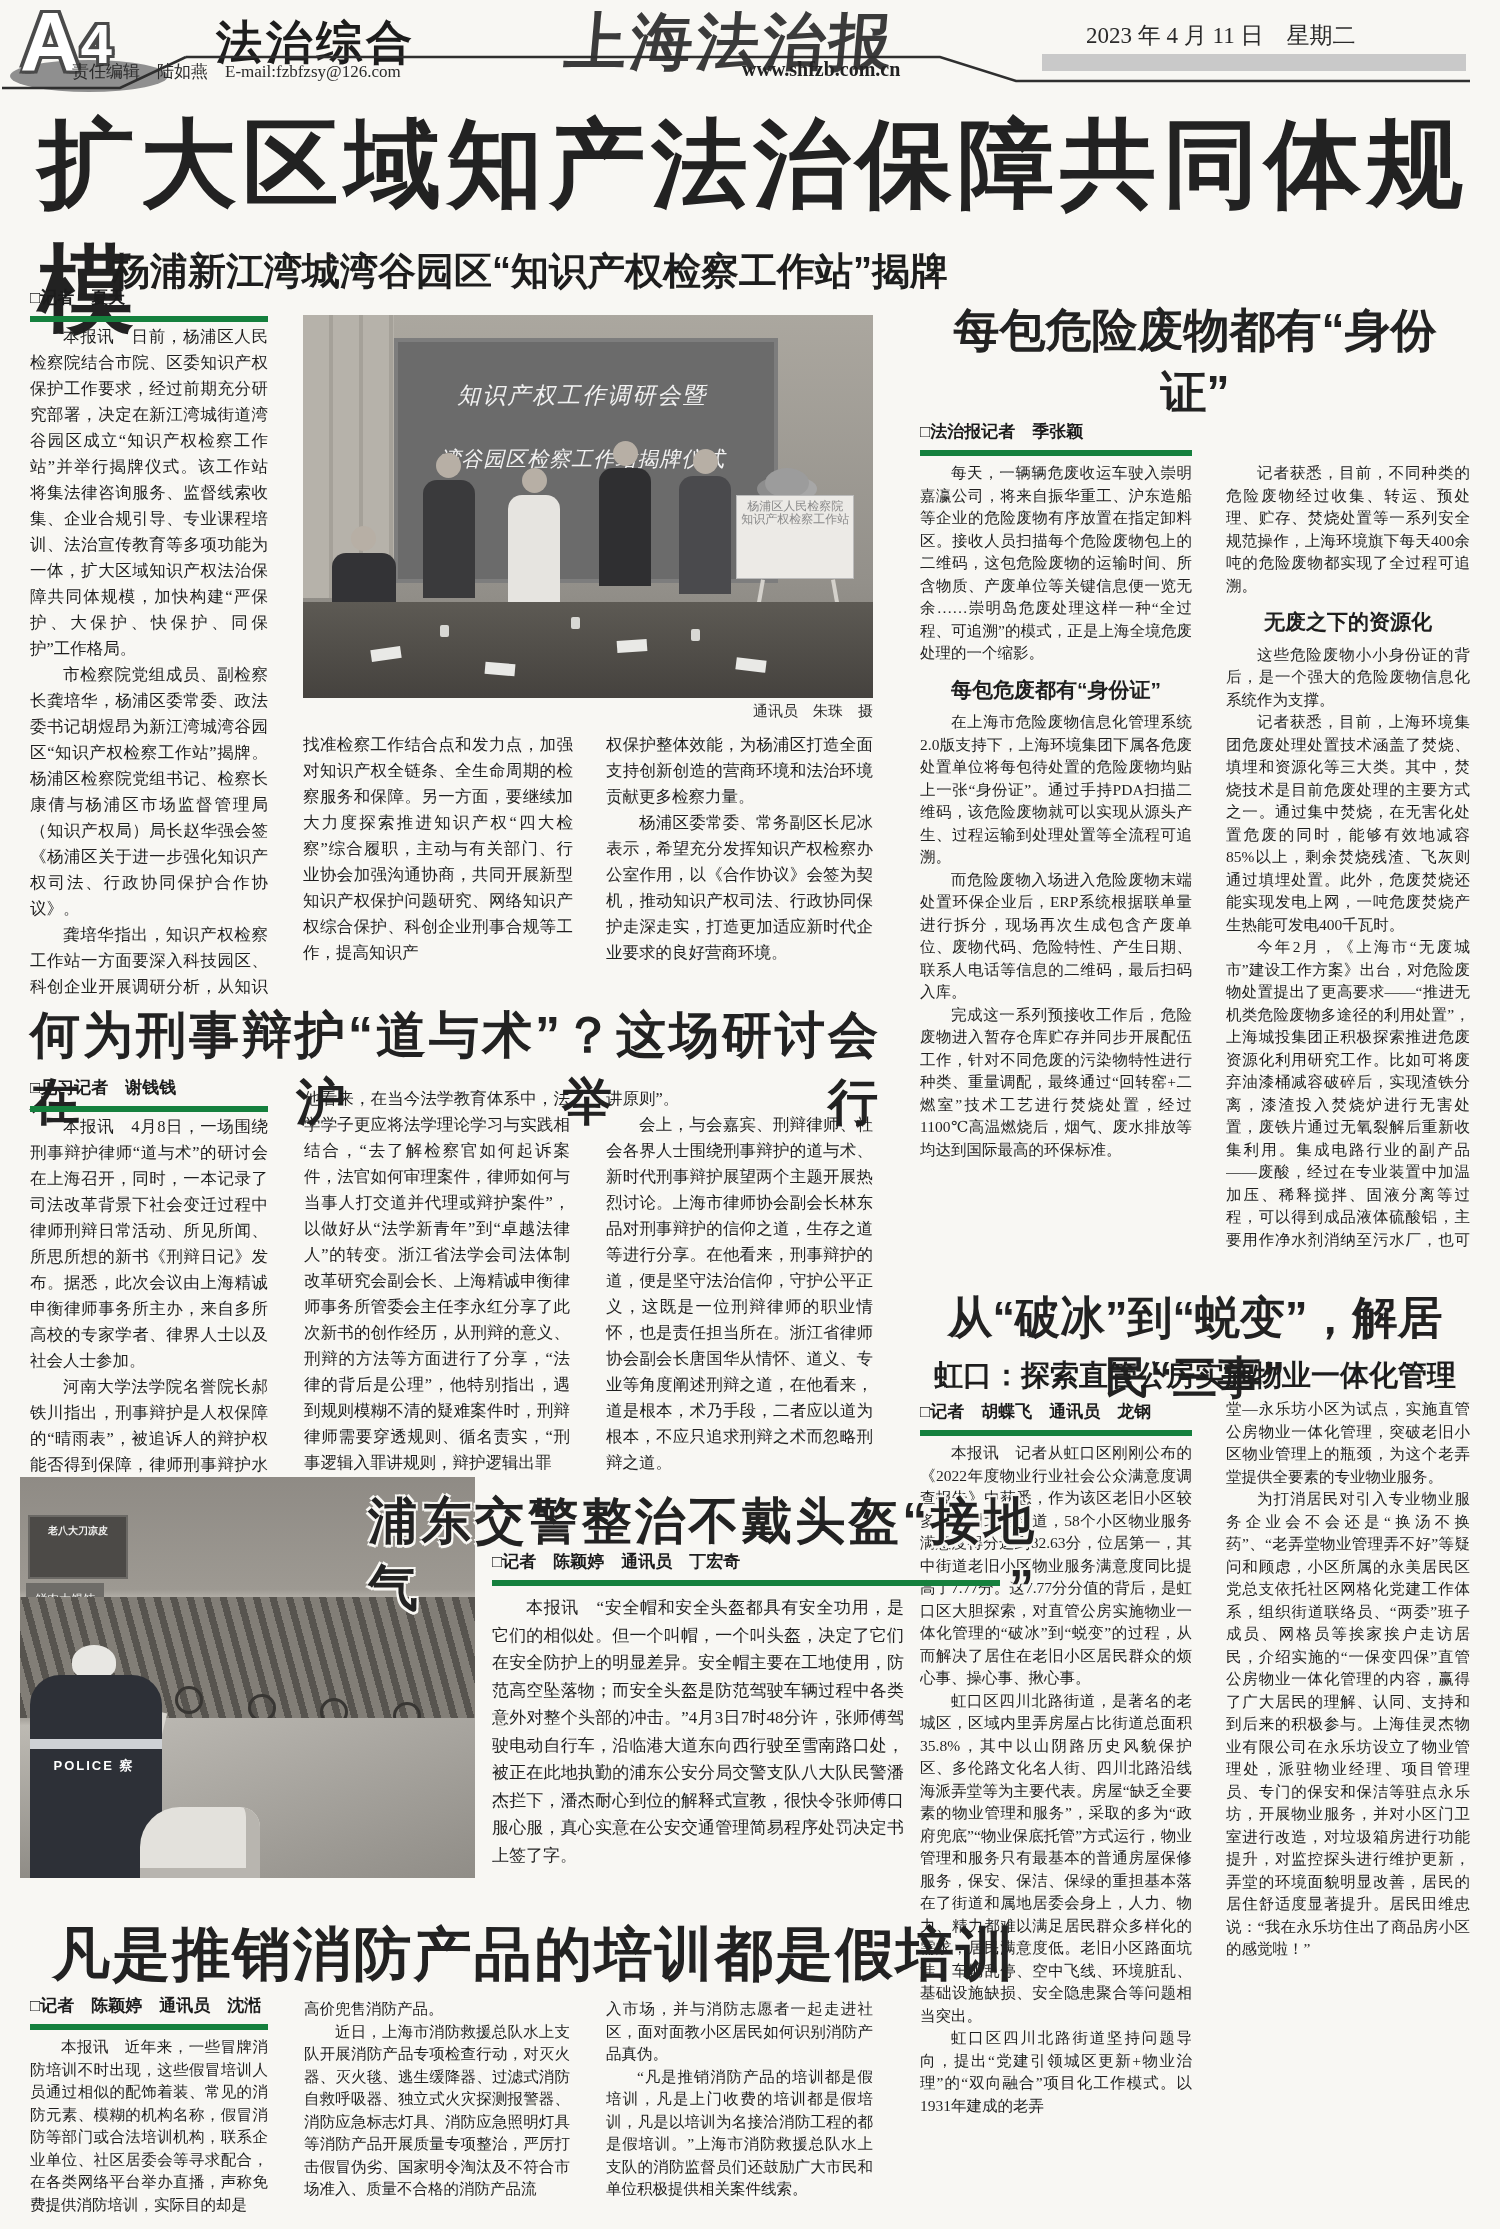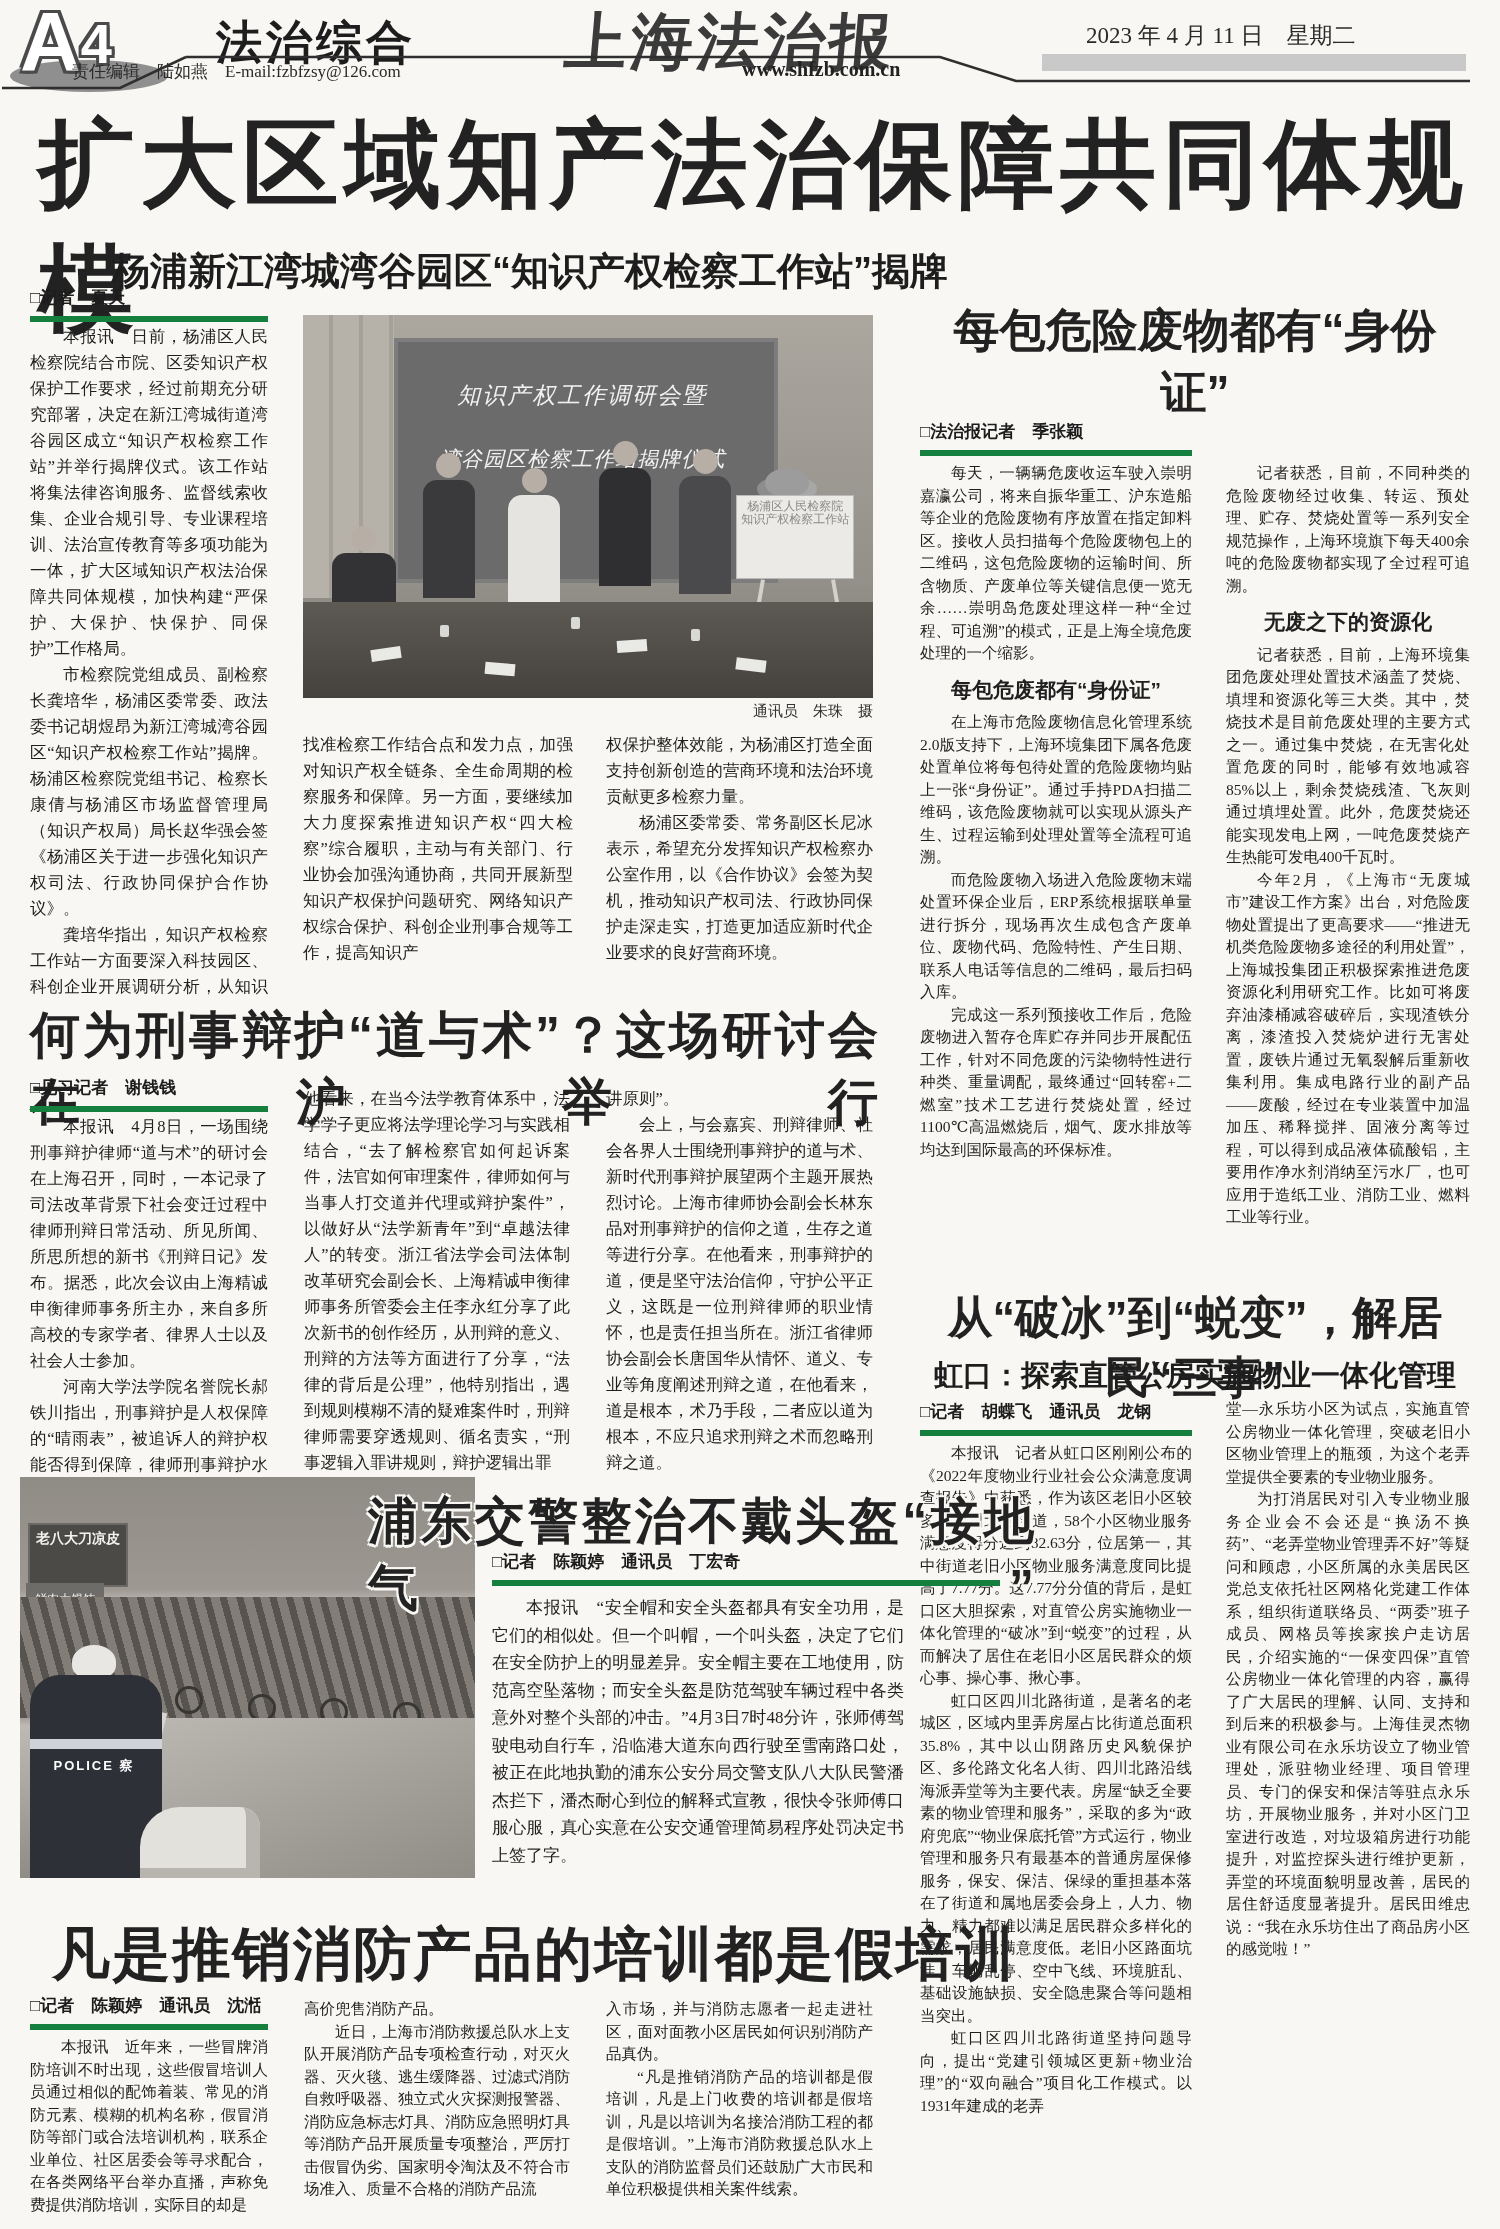--- a/index.html
+++ b/index.html
@@ -47,21 +47,21 @@
   .fig-head{width:25px;height:25px;border-radius:50%;background:#b7afa5;margin:0 auto 2px auto;}
   .fig-body{width:52px;height:118px;border-radius:14px 14px 0 0;}
   .p1-easel-board{left:76%;top:47%;width:118px;height:84px;background:#eceae6;border:1px solid #bbb;
      font-size:12px;color:#8a8a8a;text-align:center;padding-top:4px;box-sizing:border-box;line-height:13px;}
   .p1-flower{left:81%;top:40%;width:44px;height:30px;background:#9c9c9c;border-radius:50%;
      box-shadow:-12px 6px 0 -4px #8d8d8d,12px 6px 0 -4px #a7a7a7;}
   .p1-leg{width:4px;height:92px;background:#d4d1cb;}
   
   .photo2{left:20px;top:1477px;width:455px;height:401px;background:linear-gradient(180deg,#8f8b85 0%,#9d9992 28%,#b1ada6 30%,#a29e97 60%,#bdbab3 62%,#8f8c86 100%);overflow:hidden;}
   .p2-sign1{left:8px;top:38px;width:96px;height:60px;background:#4c4a47;border:2px solid #6b6965;
-     color:#f3f3f1;font-size:14px;text-align:center;line-height:28px;font-weight:bold;margin-top:8px;}
+     color:#f3f3f1;font-size:10px;text-align:center;line-height:28px;font-weight:bold;}
   .p2-sign2{left:6px;top:106px;width:78px;height:32px;background:#6e6c68;color:#f1f1ef;font-size:12px;text-align:center;line-height:32px;}
   .p2-bikes{left:0;top:30%;width:100%;height:30%;background:repeating-linear-gradient(75deg,#57544f 0 7px,#827e77 7px 16px);}
   .p2-wheel{width:22px;height:22px;border:3px solid #383633;border-radius:50%;background:transparent;}
   .p2-road{left:30%;top:60%;width:70%;height:40%;background:linear-gradient(160deg,#bab7b1,#908d87);}
   .p2-curb{left:26%;top:58%;width:8px;height:44%;background:#d8d5cf;transform:rotate(14deg);}
   .p2-helmet{left:52px;top:168px;width:44px;height:34px;background:#e8e7e3;border-radius:50% 50% 40% 40%;}
   .p2-officer{left:10px;top:198px;width:132px;height:203px;background:#2d3037;border-radius:30px 30px 0 0;}
   .p2-vest-band{left:10px;top:262px;width:132px;height:10px;background:#cfd2d6;}
   .p2-vest-text{left:10px;top:280px;width:128px;text-align:center;color:#fff;
      font-family:"Liberation Sans",sans-serif;font-weight:bold;font-size:13px;letter-spacing:2px;}
@@ -154,20 +154,21 @@
   <div class="abs col f-right" style="left:920px;top:462px;width:272px;height:786px;">
     <p>每天，一辆辆危废收运车驶入崇明嘉瀛公司，将来自振华重工、沪东造船等企业的危险废物有序放置在指定卸料区。接收人员扫描每个危险废物包上的二维码，这包危险废物的运输时间、所含物质、产废单位等关键信息便一览无余……崇明岛危废处理这样一种“全过程、可追溯”的模式，正是上海全境危废处理的一个缩影。</p>
     <p class="crosshead">每包危废都有“身份证”</p>
     <p>在上海市危险废物信息化管理系统2.0版支持下，上海环境集团下属各危废处置单位将每包待处置的危险废物均贴上一张“身份证”。通过手持PDA扫描二维码，该危险废物就可以实现从源头产生、过程运输到处理处置等全流程可追溯。</p>
     <p>而危险废物入场进入危险废物末端处置环保企业后，ERP系统根据联单量进行拆分，现场再次生成包含产废单位、废物代码、危险特性、产生日期、联系人电话等信息的二维码，最后扫码入库。</p>
     <p>完成这一系列预接收工作后，危险废物进入暂存仓库贮存并同步开展配伍工作，针对不同危废的污染物特性进行种类、重量调配，最终通过“回转窑+二燃室”技术工艺进行焚烧处置，经过1100℃高温燃烧后，烟气、废水排放等均达到国际最高的环保标准。</p>
   </div>
   <div class="abs col f-right" style="left:1226px;top:462px;width:244px;height:786px;">
     <p>记者获悉，目前，不同种类的危险废物经过收集、转运、预处理、贮存、焚烧处置等一系列安全规范操作，上海环境旗下每天400余吨的危险废物都实现了全过程可追溯。</p>
     <p class="crosshead">无废之下的资源化</p>
+    <p>这些危险废物小小身份证的背后，是一个强大的危险废物信息化系统作为支撑。</p>
     <p>记者获悉，目前，上海环境集团危废处理处置技术涵盖了焚烧、填埋和资源化等三大类。其中，焚烧技术是目前危废处理的主要方式之一。通过集中焚烧，在无害化处置危废的同时，能够有效地减容85%以上，剩余焚烧残渣、飞灰则通过填埋处置。此外，危废焚烧还能实现发电上网，一吨危废焚烧产生热能可发电400千瓦时。</p>
     <p>今年2月，《上海市“无废城市”建设工作方案》出台，对危险废物处置提出了更高要求——“推进无机类危险废物多途径的利用处置”，上海城投集团正积极探索推进危废资源化利用研究工作。比如可将废弃油漆桶减容破碎后，实现渣铁分离，漆渣投入焚烧炉进行无害处置，废铁片通过无氧裂解后重新收集利用。集成电路行业的副产品——废酸，经过在专业装置中加温加压、稀释搅拌、固液分离等过程，可以得到成品液体硫酸铝，主要用作净水剂消纳至污水厂，也可应用于造纸工业、消防工业、燃料工业等行业。</p>
   </div>
 
   <div class="abs h-just" style="left:30px;top:1002px;width:848px;font-size:50px;">何为刑事辩护“道与术”？这场研讨会在沪举行</div>
   <div class="abs byline" style="left:30px;top:1076px;width:238px;">□见习记者　谢钱钱</div>
   <div class="abs col f-lead" style="left:30px;top:1114px;width:238px;height:430px;">
     <p>本报讯　4月8日，一场围绕刑事辩护律师“道与术”的研讨会在上海召开，同时，一本记录了司法改革背景下社会变迁过程中律师刑辩日常活动、所见所闻、所思所想的新书《刑辩日记》发布。据悉，此次会议由上海精诚申衡律师事务所主办，来自多所高校的专家学者、律界人士以及社会人士参加。</p>
     <p>河南大学法学院名誉院长郝铁川指出，刑事辩护是人权保障的“晴雨表”，被追诉人的辩护权能否得到保障，律师刑事辩护水平的高低，反应了法治化水平的高低。在</p>
   </div>

